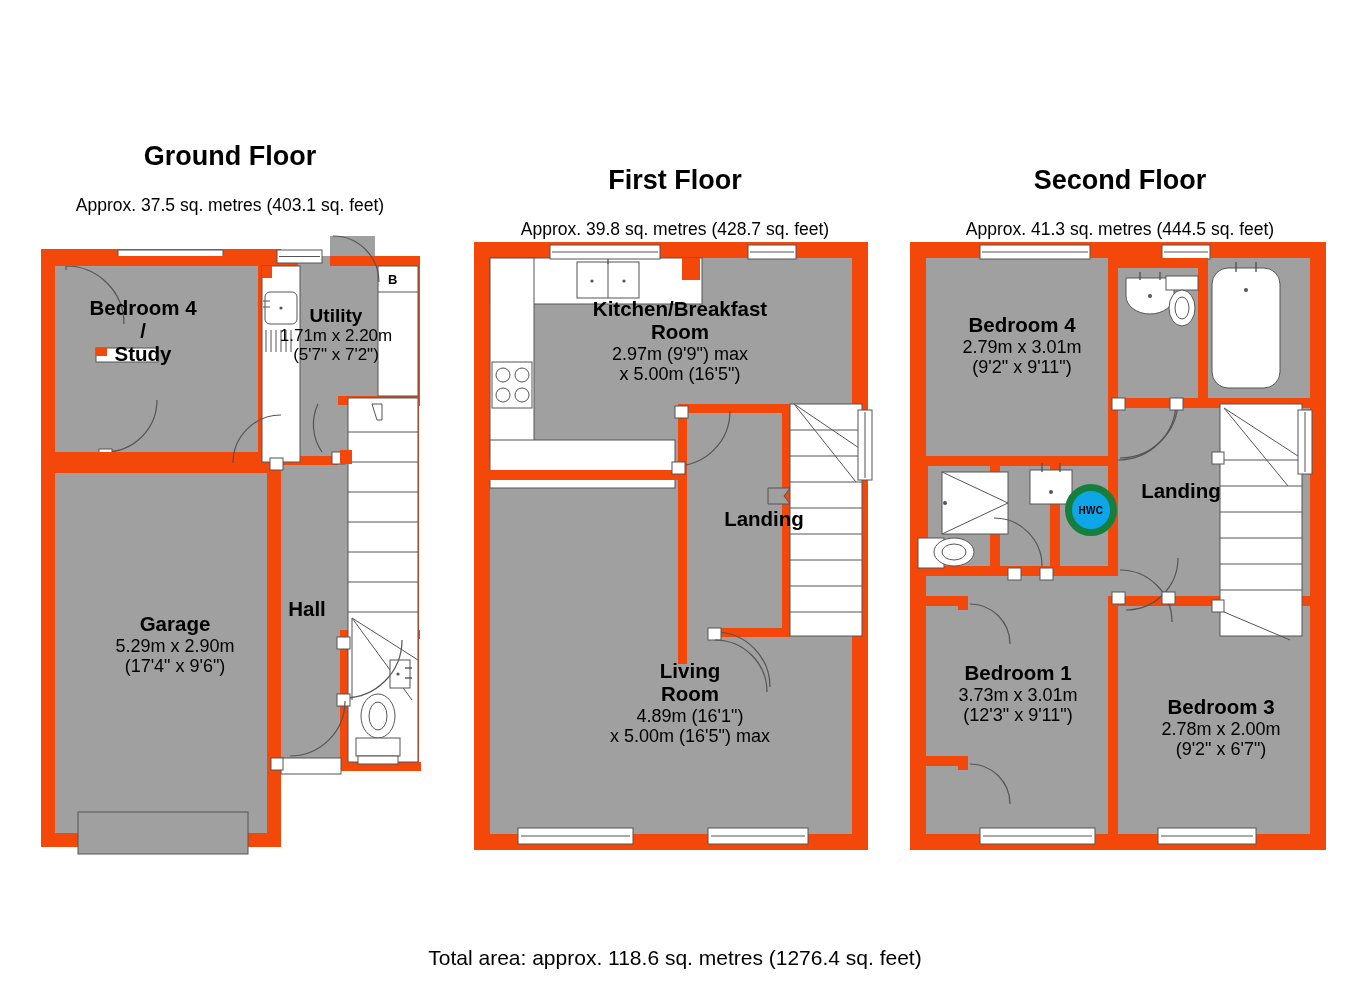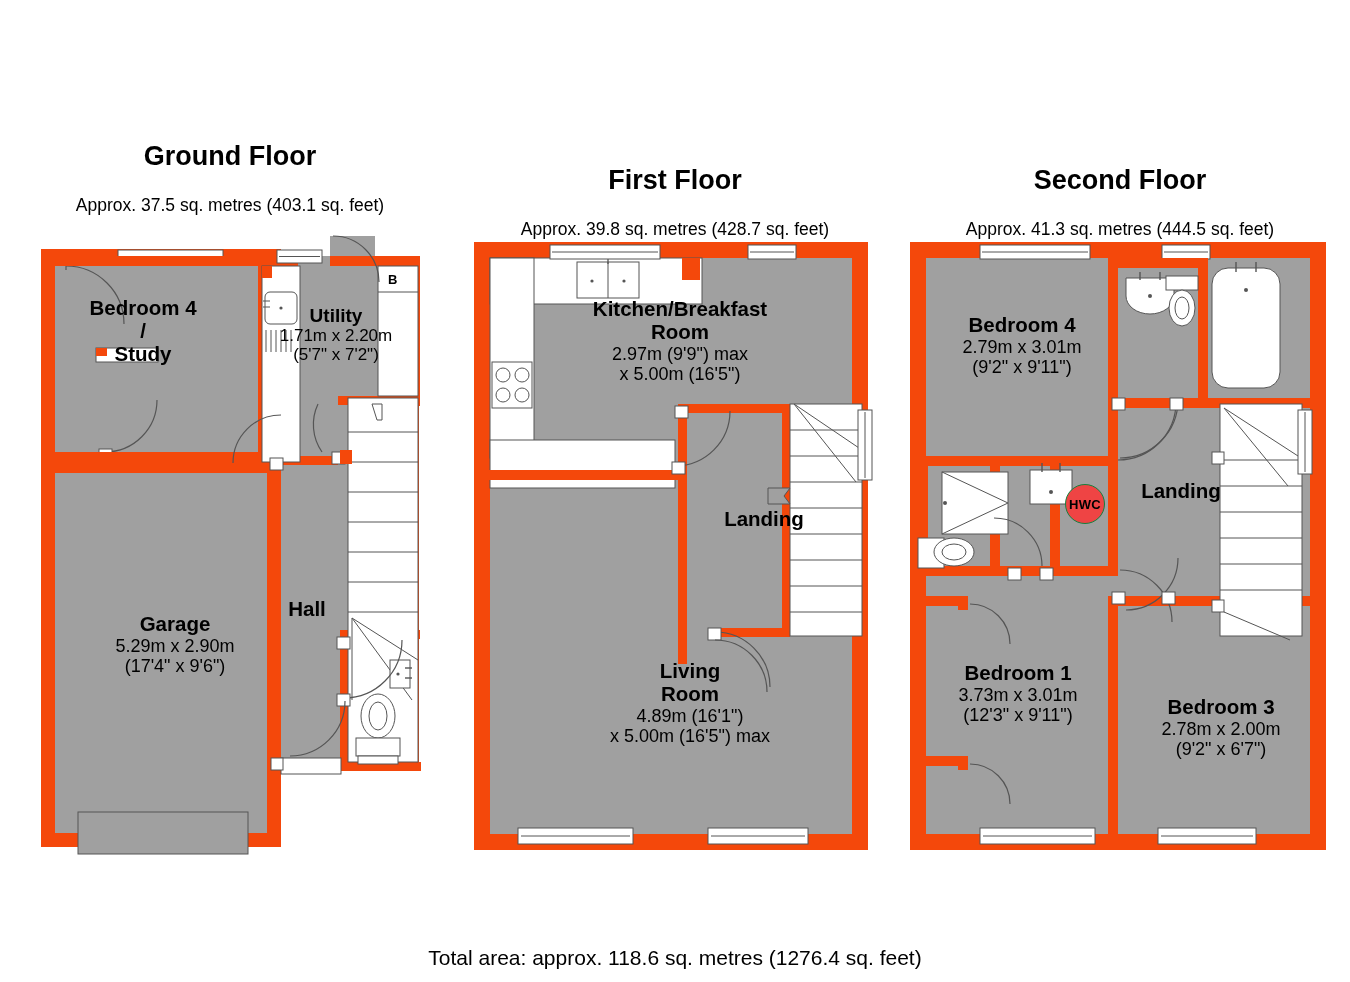--- a/index.html
+++ b/index.html
@@ -76,26 +76,26 @@
     position: absolute;
     left: 0;
     top: 0;
     overflow: visible;
   }
   .hwc-badge {
     position: absolute;
     width: 38px;
     height: 38px;
     border-radius: 50%;
-    background: #ef4444;
-    border: 1px solid #15803d;
+    background: #0ea5e9;
+    border: 7px solid #15803d;
     display: flex;
     align-items: center;
     justify-content: center;
-    font-size: 13px;
+    font-size: 10px;
     font-weight: bold;
     letter-spacing: 0.3px;
   }
   .b-badge {
     position: absolute;
     font-size: 13px;
     font-weight: bold;
   }
 </style>
 </head>

